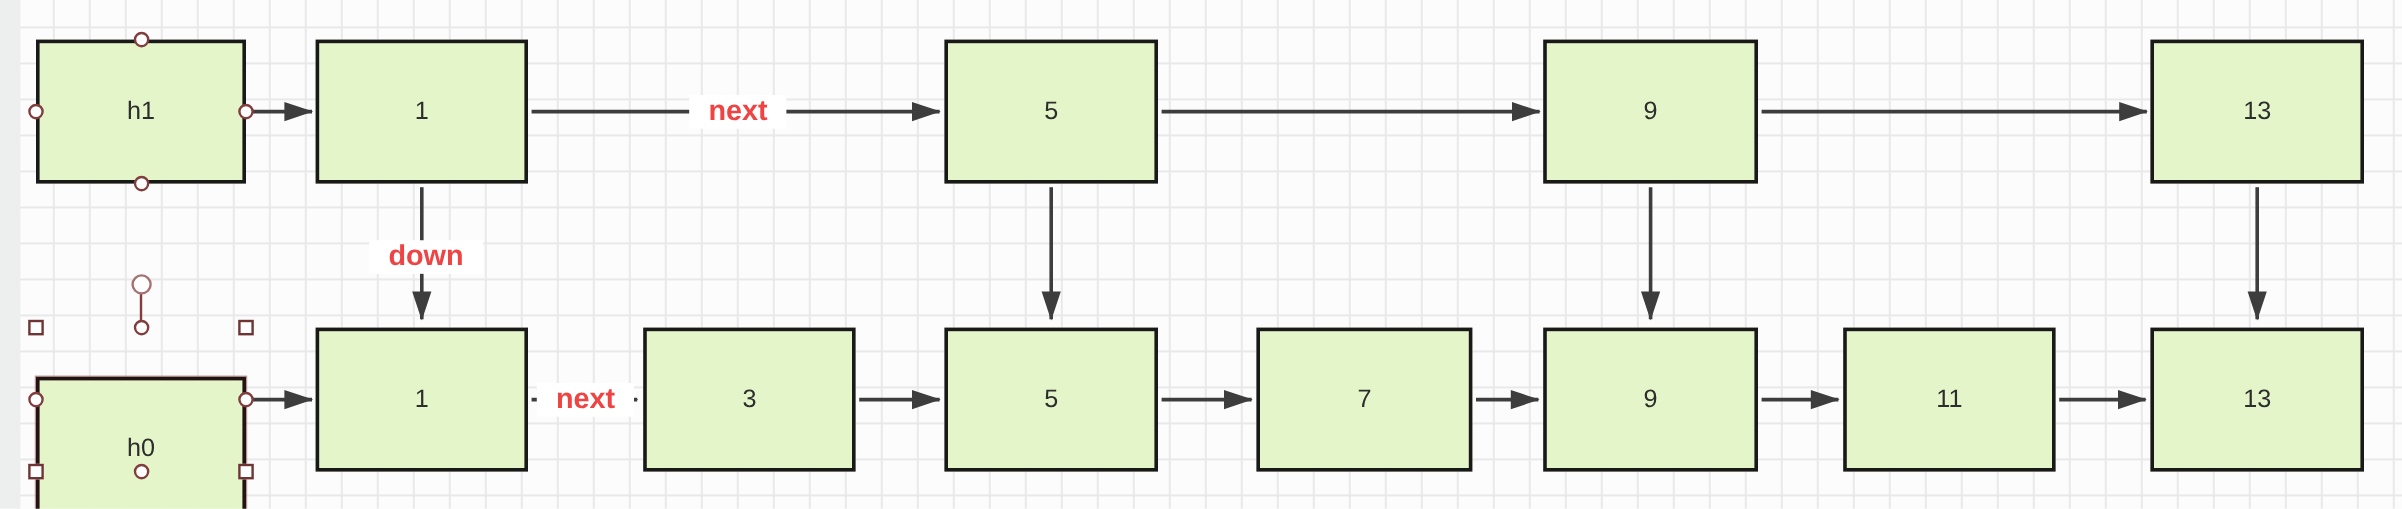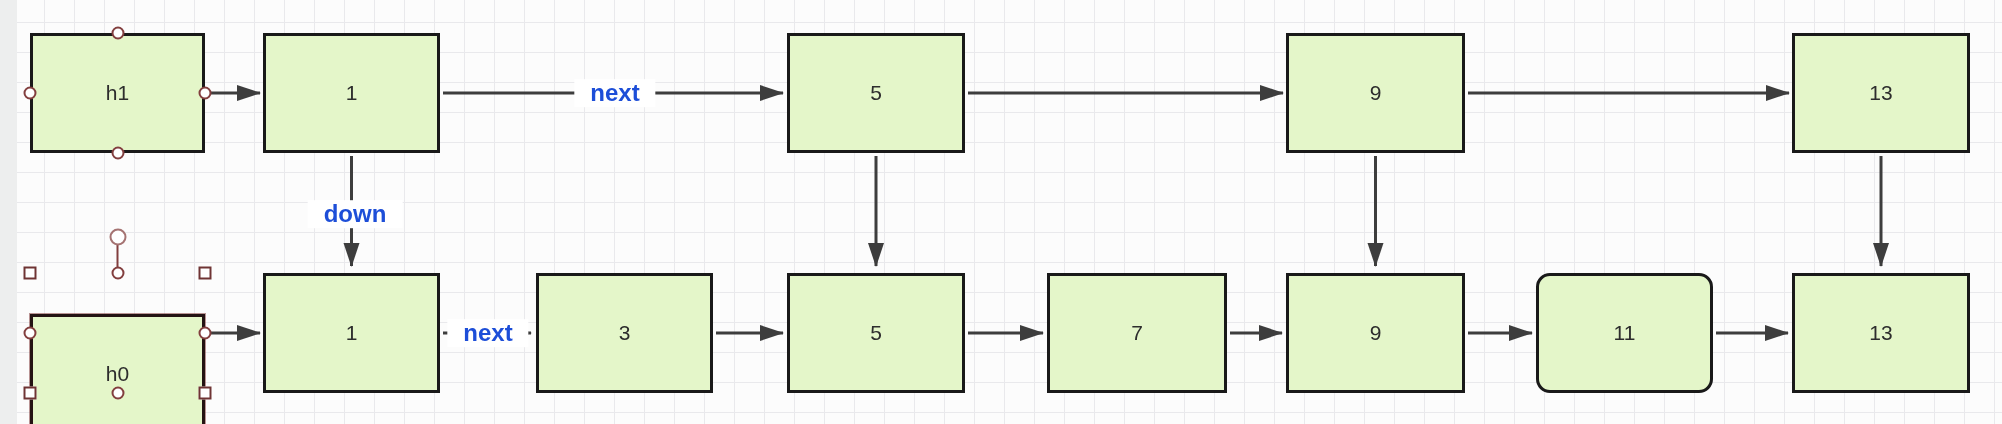--- a/index.html
+++ b/index.html
@@ -26,21 +26,21 @@
   svg.edges line.stem{stroke:#823e3e;stroke-width:2;}
   .node{
     position:absolute;height:120px;box-sizing:border-box;
     background:#e4f6c9;border:3px solid #191919;
     display:flex;align-items:center;justify-content:center;
     font-size:21px;color:#2d2d2d;
   }
   .node.selected{box-shadow:0 0 0 1px rgba(130,62,62,.55);border-color:#241313;margin-top:41px;}
   .edge-label{
     position:absolute;transform:translate(-50%,-50%);
-    background:#ffffff;color:#1d4ed8;font-weight:bold;font-size:24px;
+    background:#ffffff;color:#ef4444;font-weight:bold;font-size:24px;
     line-height:1.15;padding:0 16px;white-space:nowrap;
   }
   .cp,.sq,.rot{position:absolute;box-sizing:border-box;background:#ffffff;transform:translate(-50%,-50%);}
   .cp{width:13px;height:13px;border:2.5px solid #823e3e;border-radius:50%;}
   .sq{width:13px;height:13px;border:2.5px solid #6f3434;}
   .rot{width:17px;height:17px;border:2.5px solid #a57372;border-radius:50%;}
 </style>
 </head>
 <body>
 
@@ -102,21 +102,21 @@
     </div>
   <div class="node" style="left:787px;top:273px;width:178px;">
       <span>5</span>
     </div>
   <div class="node" style="left:1047px;top:273px;width:180px;">
       <span>7</span>
     </div>
   <div class="node" style="left:1286px;top:273px;width:179px;">
       <span>9</span>
     </div>
-  <div class="node" style="left:1536px;top:273px;width:177px;border-radius:14px;">
+  <div class="node" style="left:1536px;top:273px;width:177px;">
       <span>11</span>
     </div>
   <div class="node" style="left:1792px;top:273px;width:178px;">
       <span>13</span>
     </div>
 
   <div class="edge-label" style="left:615px;top:93px;">next</div>
   <div class="edge-label" style="left:488px;top:333px;">next</div>
   <div class="edge-label" style="left:355px;top:214px;">down</div>
 

